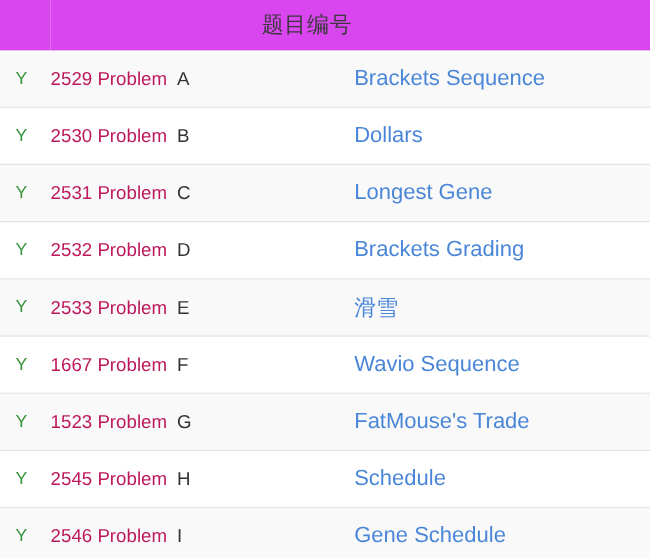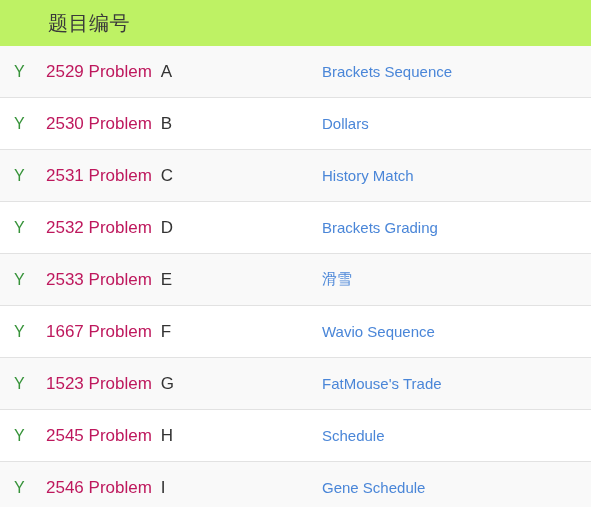--- a/index.html
+++ b/index.html
@@ -23,24 +23,24 @@
 
   
   .table-header-row {
     background: #ececec;
     height: 46px;
   }
   .table-header-row th {
     padding: 0;
     margin: 4px;
     font-weight: normal;
-    text-align: left;
+    text-align: right;
     vertical-align: middle;
     height: 46px;
-    background: #bef264;
+    background: #d946ef;
     border: 0;
   }
   th.col-flag  { width: 46px; }
   th.col-id    { width: 274px; }
   th.col-title { width: 271px; }
 
   .header-label {
     display: block;
     font-size: 20px;
     color: #3a3a3a;
@@ -93,21 +93,21 @@
     padding-left: 0px;
   }
   .problem-letter {
     display: inline-block;
     padding-left: 9px;
     font-size: 17px;
     color: #333333;
   }
 
   .problem-title-link {
-    font-size: 15px;
+    font-size: 20px;
     color: #4a86d8;
     text-decoration: none;
     white-space: nowrap;
     display: inline-block;
     padding-left: 2px;
     cursor: pointer;
   }
 </style>
 </head>
 <body>
@@ -133,21 +133,21 @@
         <td class="cell-title"><a class="problem-title-link">Brackets Sequence</a></td>
       </tr>
       <tr class="problem-row">
         <td class="cell-flag"><span class="solved-flag">Y</span></td>
         <td class="cell-id"><span class="problem-id-text">2530 Problem</span><span class="problem-letter">B</span></td>
         <td class="cell-title"><a class="problem-title-link">Dollars</a></td>
       </tr>
       <tr class="problem-row row-alt">
         <td class="cell-flag"><span class="solved-flag">Y</span></td>
         <td class="cell-id"><span class="problem-id-text">2531 Problem</span><span class="problem-letter">C</span></td>
-        <td class="cell-title"><a class="problem-title-link">History Match</a></td>
+        <td class="cell-title"><a class="problem-title-link">Longest Gene</a></td>
       </tr>
       <tr class="problem-row">
         <td class="cell-flag"><span class="solved-flag">Y</span></td>
         <td class="cell-id"><span class="problem-id-text">2532 Problem</span><span class="problem-letter">D</span></td>
         <td class="cell-title"><a class="problem-title-link">Brackets Grading</a></td>
       </tr>
       <tr class="problem-row row-alt">
         <td class="cell-flag"><span class="solved-flag">Y</span></td>
         <td class="cell-id"><span class="problem-id-text">2533 Problem</span><span class="problem-letter">E</span></td>
         <td class="cell-title"><a class="problem-title-link">滑雪</a></td>

